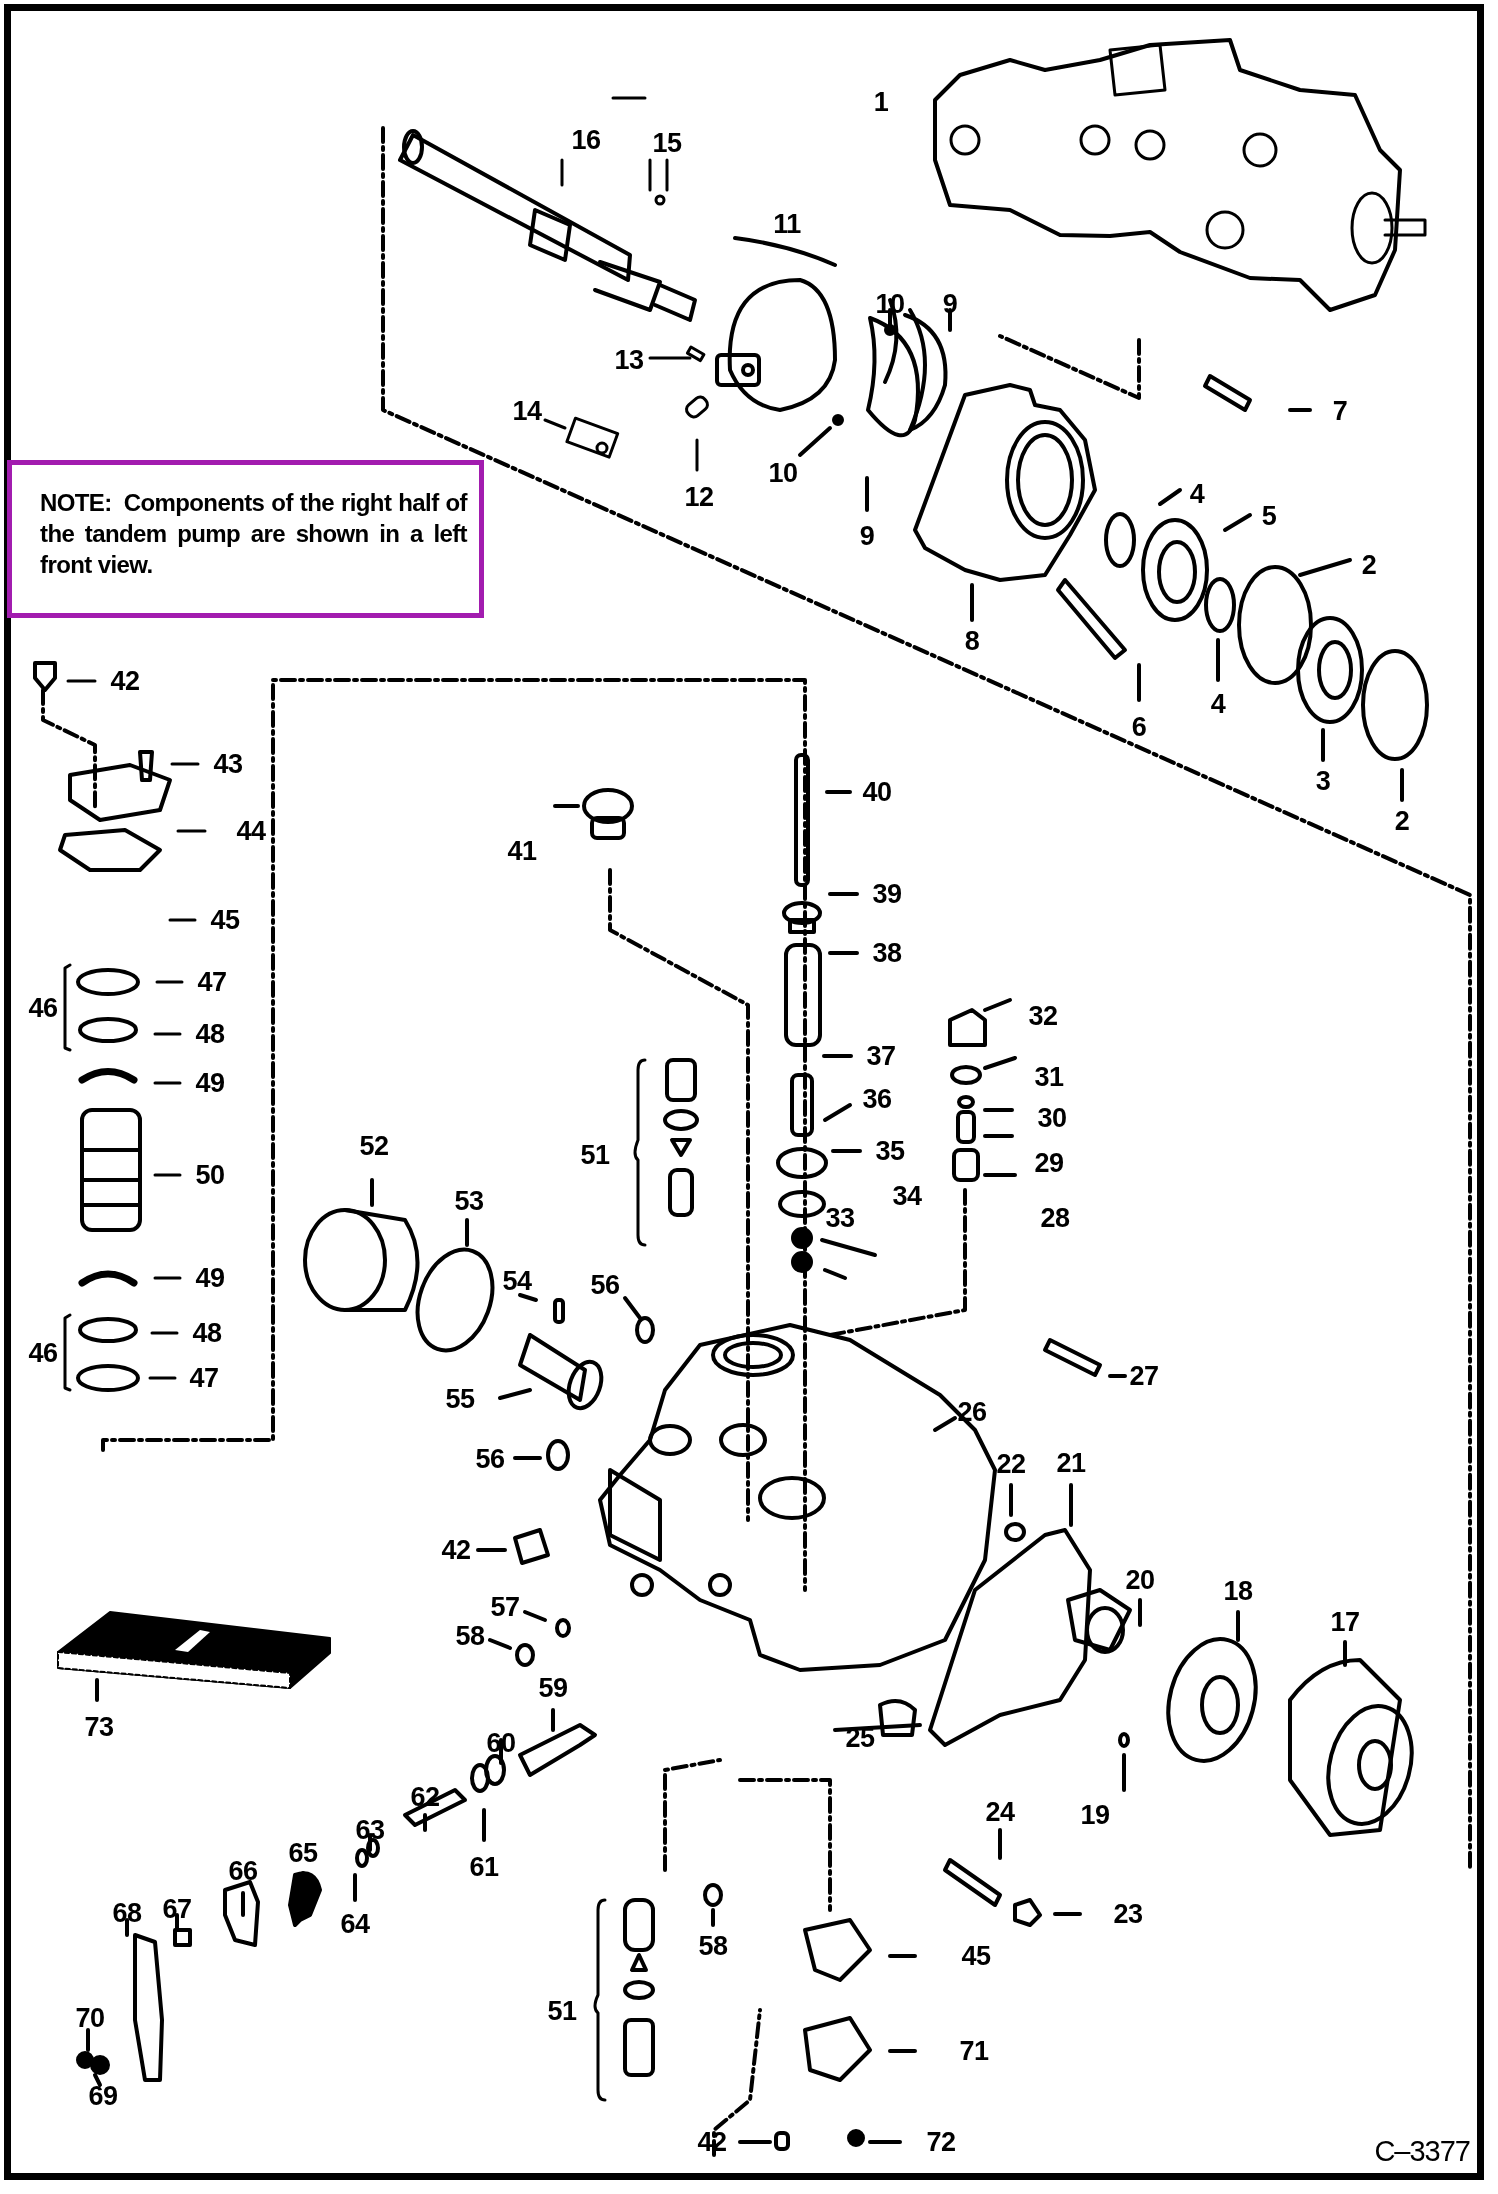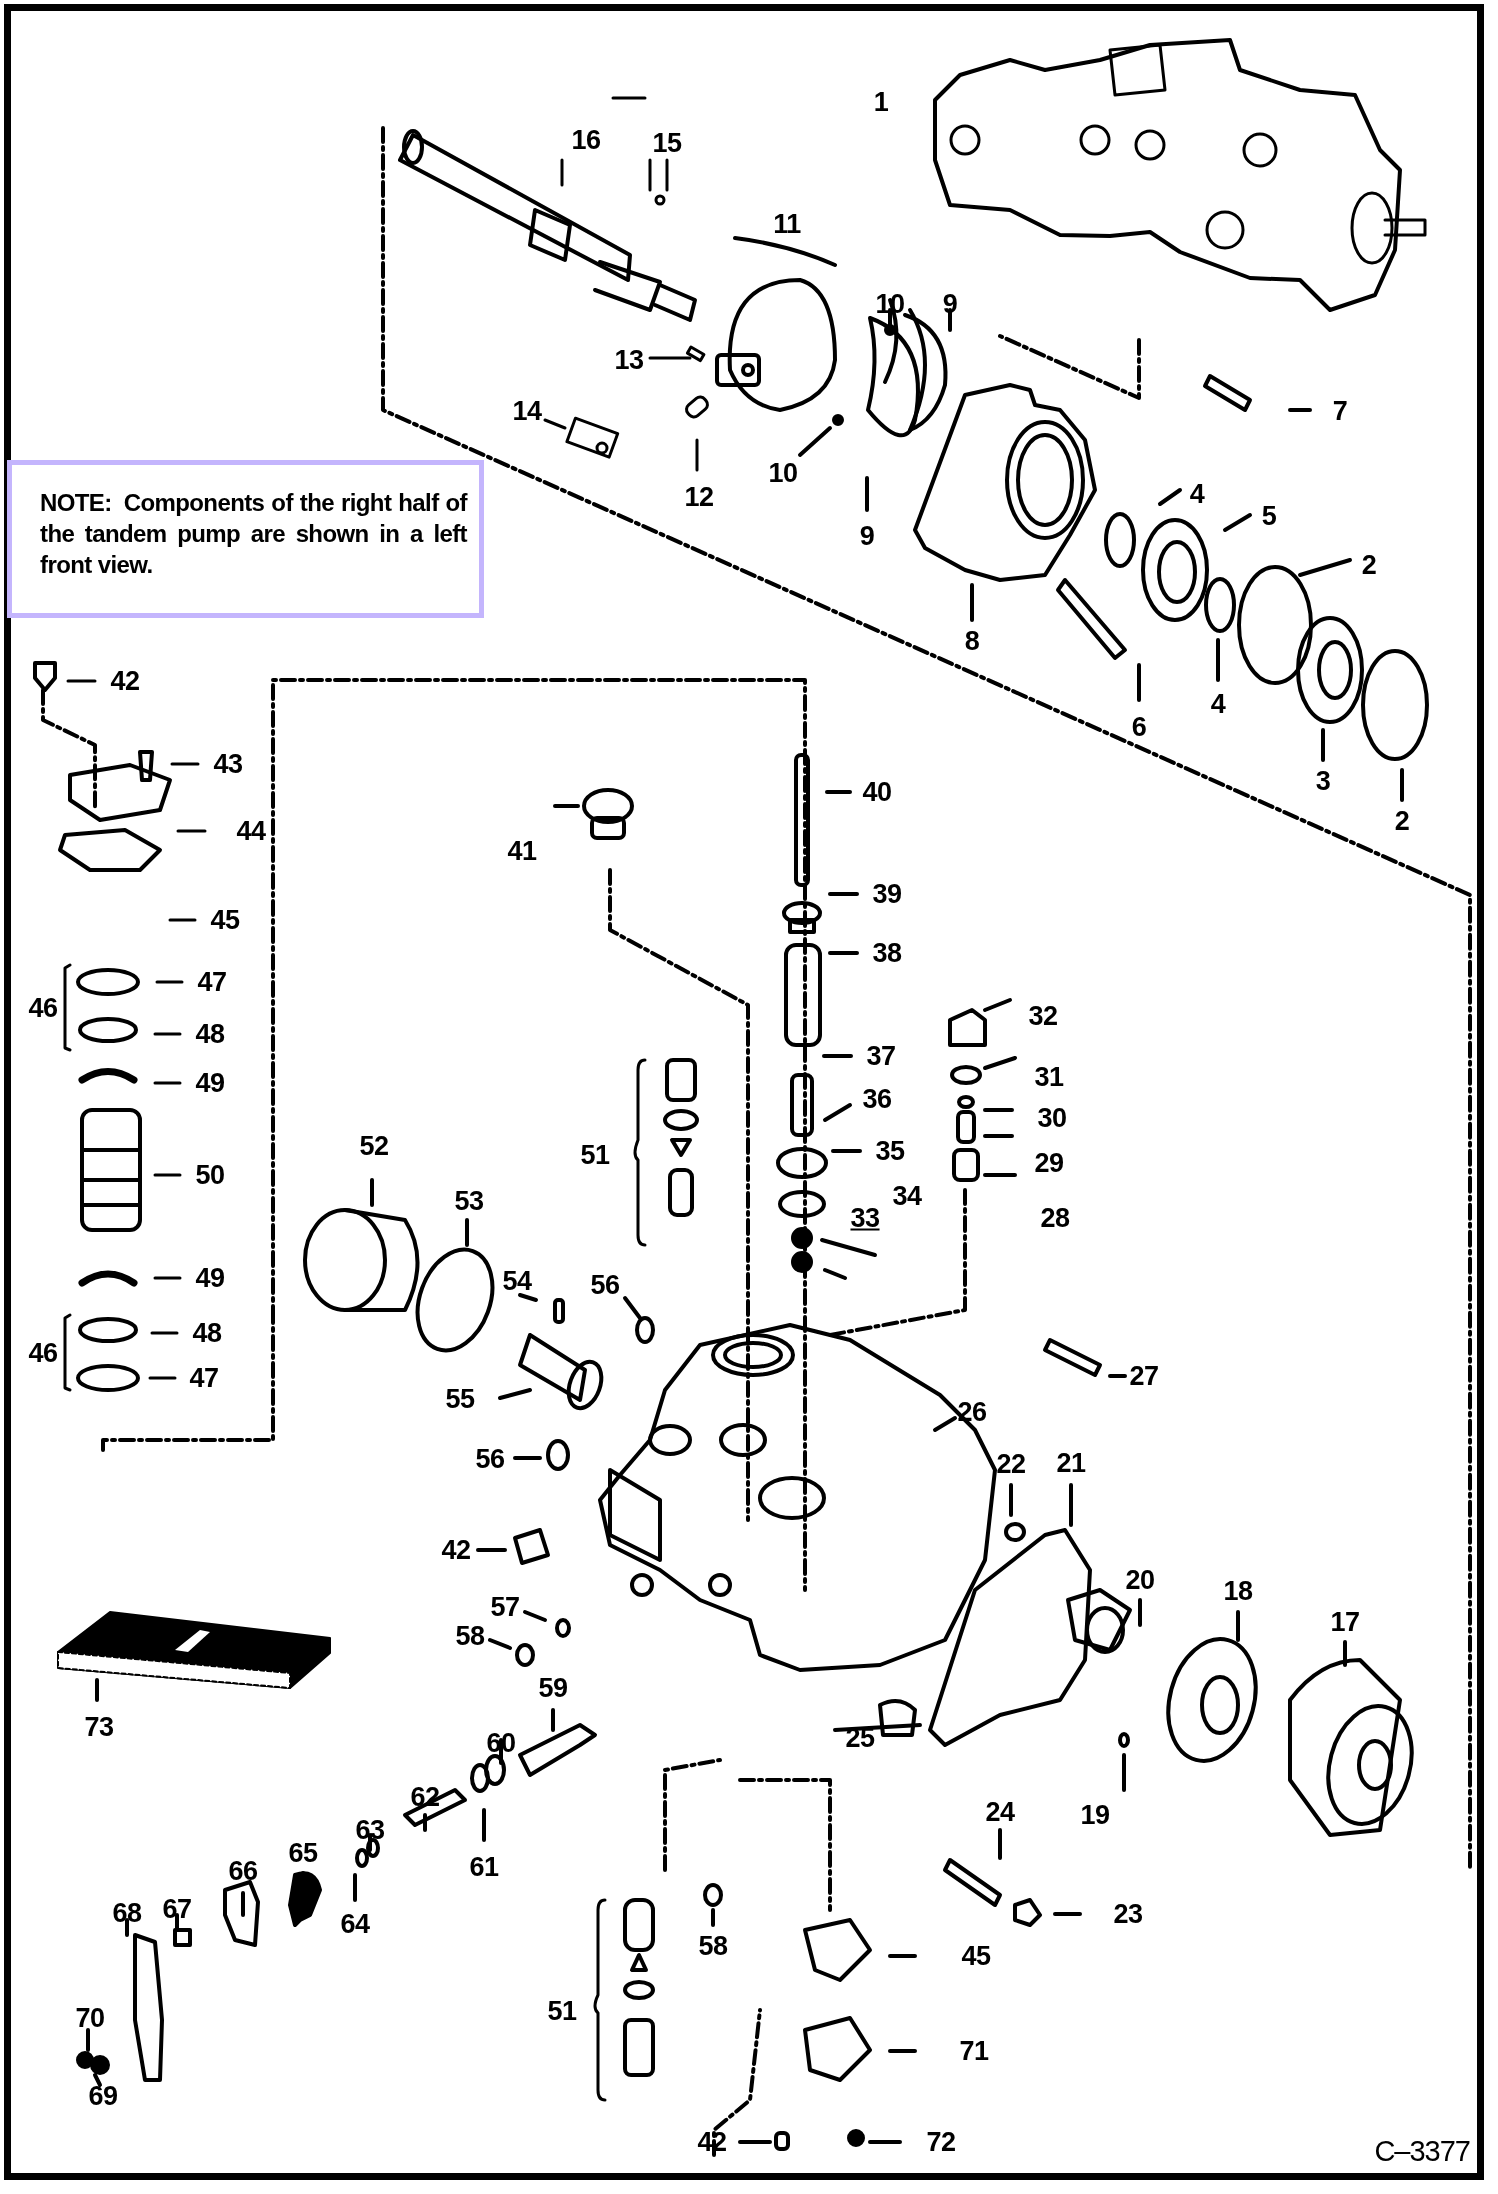--- a/index.html
+++ b/index.html
@@ -1,20 +1,20 @@
 <!DOCTYPE html>
 <html><head>
 <meta charset="utf-8">
 <style>
   html, body { margin: 0; padding: 0; background: #ffffff; }
   body { width: 1498px; height: 2194px; position: relative; overflow: hidden; font-family: "Liberation Sans", sans-serif; }
   #frame { position: absolute; left: 4px; top: 4px; width: 1480px; height: 2176px; border: 7px solid #000; box-sizing: border-box; }
   #art { position: absolute; left: 0; top: 0; }
   .lbl { position: absolute; font-family: "Liberation Sans", sans-serif; font-weight: bold; font-size: 27px; color: #000; transform: translate(-50%, -50%); white-space: nowrap; letter-spacing: -0.5px; }
-  #note { position: absolute; left: 7px; top: 460px; width: 477px; height: 158px; border: 5px solid #c4b5fd; box-sizing: border-box; background: #fff; padding: 22px 12px 0 28px; font-family: "Liberation Sans", sans-serif; font-weight: bold; font-size: 24px; line-height: 31px; text-align: justify; letter-spacing: -0.6px; }
+  #note { position: absolute; left: 7px; top: 460px; width: 477px; height: 158px; border: 5px solid #a21caf; box-sizing: border-box; background: #fff; padding: 22px 12px 0 28px; font-family: "Liberation Sans", sans-serif; font-weight: bold; font-size: 24px; line-height: 31px; text-align: justify; letter-spacing: -0.6px; }
   #note .kw { font-weight: bold; margin-right: 12px; }
   #figid { position: absolute; right: 28px; bottom: 26px; font-family: "Liberation Sans", sans-serif; font-size: 29px; letter-spacing: -1px; }
 </style>
 </head>
 <body>
 
 <div id="frame"></div>
 
 <svg id="art" width="1498" height="2194" viewBox="0 0 1498 2194" xmlns="http://www.w3.org/2000/svg" fill="none" stroke="#000" stroke-width="3" stroke-linecap="round" stroke-linejoin="round">
 
@@ -362,21 +362,21 @@
     <div class="lbl" style="left: 43px; top: 1353px;">46</div>
     <div class="lbl" style="left: 204px; top: 1378px;">47</div>
     <div class="lbl" style="left: 522px; top: 815px; margin-top: 36px;">41</div>
     <div class="lbl" style="left: 877px; top: 792px;">40</div>
     <div class="lbl" style="left: 887px; top: 894px;">39</div>
     <div class="lbl" style="left: 887px; top: 953px;">38</div>
     <div class="lbl" style="left: 881px; top: 1056px;">37</div>
     <div class="lbl" style="left: 877px; top: 1099px;">36</div>
     <div class="lbl" style="left: 890px; top: 1151px;">35</div>
     <div class="lbl" style="left: 907px; top: 1196px;">34</div>
-    <div class="lbl" style="left: 865px; top: 1218px; text-decoration: underline;">33</div>
+    <div class="lbl" style="left: 840px; top: 1218px;">33</div>
     <div class="lbl" style="left: 1043px; top: 1016px;">32</div>
     <div class="lbl" style="left: 1049px; top: 1077px; text-align: center;">31</div>
     <div class="lbl" style="left: 1052px; top: 1118px;">30</div>
     <div class="lbl" style="left: 1049px; top: 1163px;">29</div>
     <div class="lbl" style="left: 1055px; top: 1218px;">28</div>
     <div class="lbl" style="left: 1144px; top: 1376px;">27</div>
     <div class="lbl" style="left: 595px; top: 1155px;">51</div>
     <div class="lbl" style="left: 374px; top: 1146px;">52</div>
     <div class="lbl" style="left: 469px; top: 1201px;">53</div>
     <div class="lbl" style="left: 517px; top: 1281px; text-align: center;">54</div>

